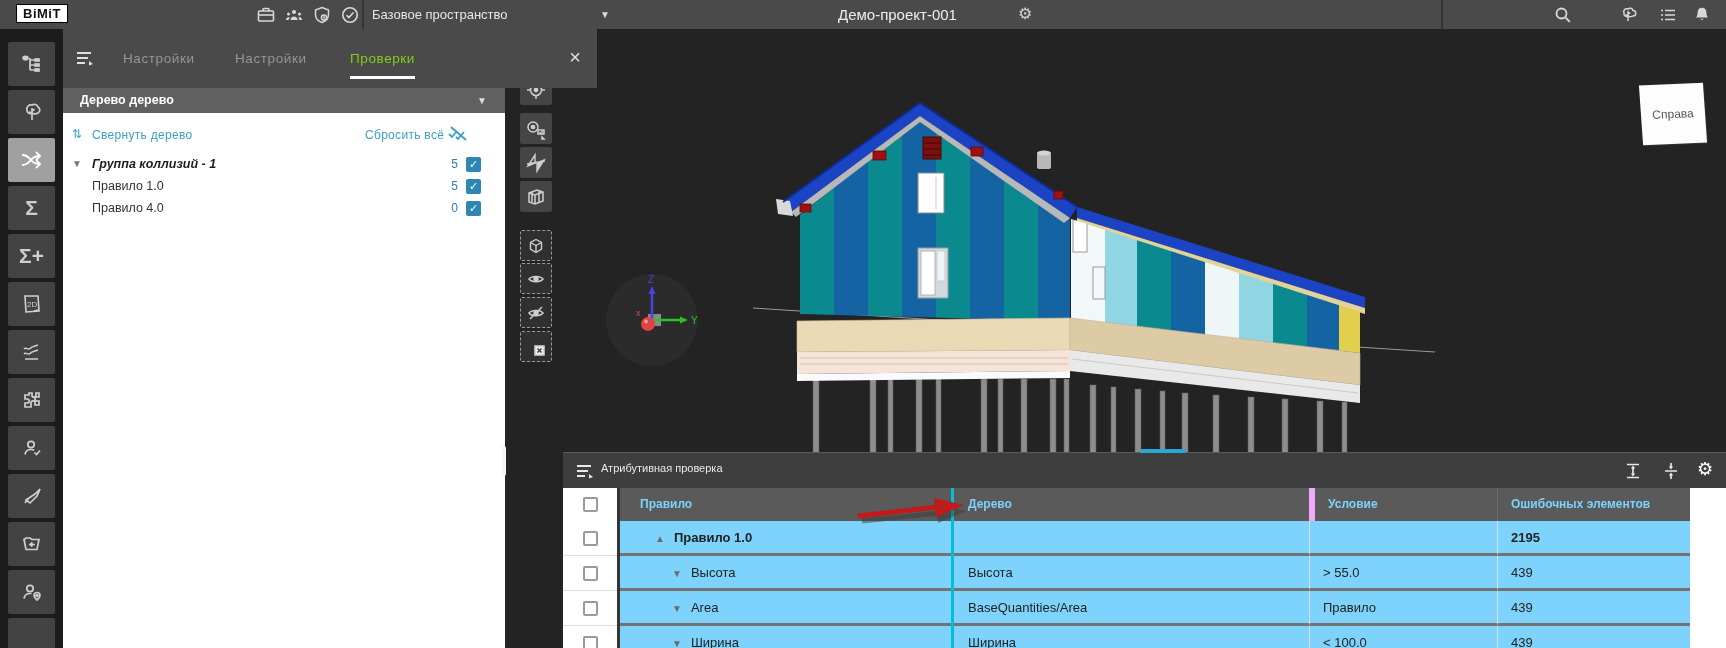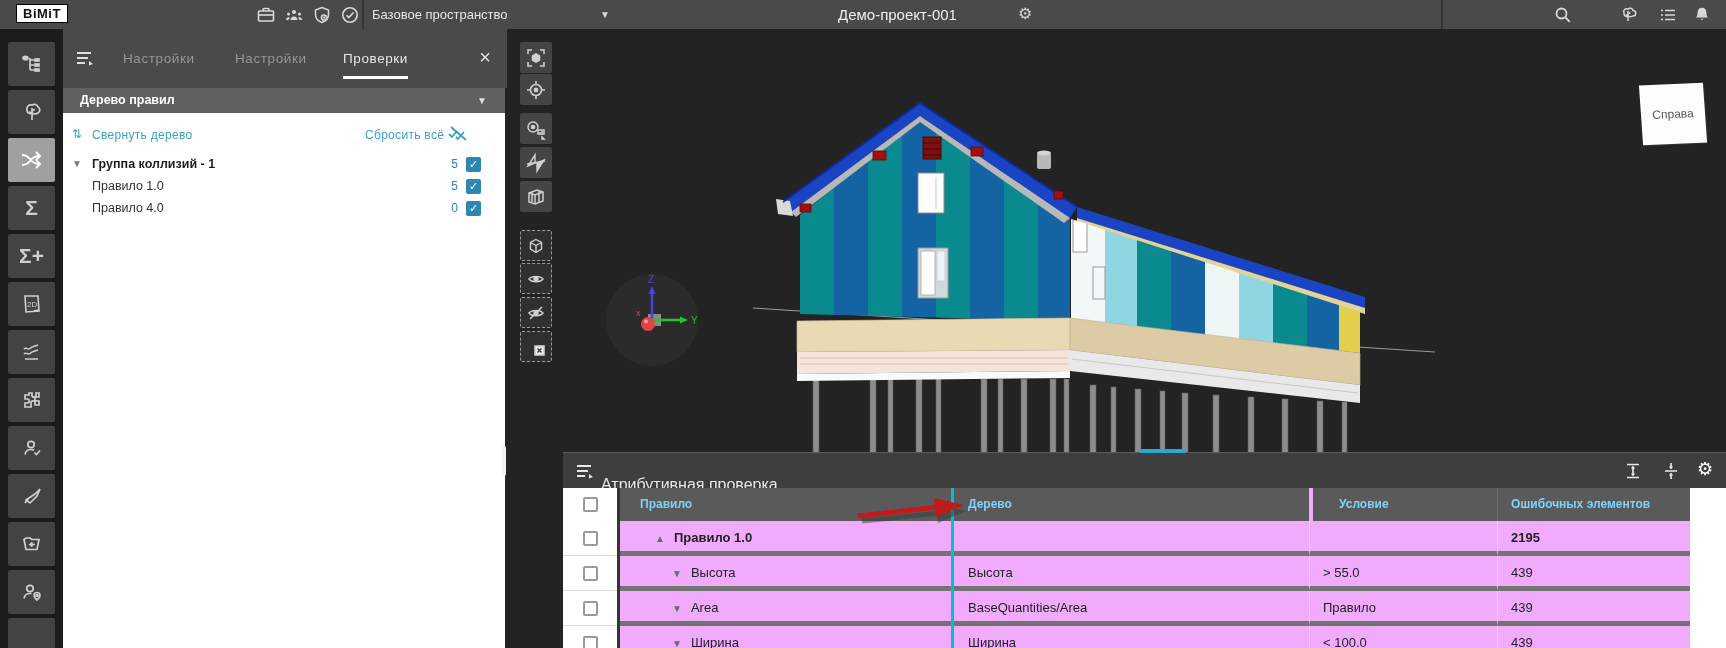--- a/index.html
+++ b/index.html
@@ -21,60 +21,60 @@
   
   .sidebar{left:0;top:29px;width:63px;height:619px;background:#1c1c1c;z-index:30;
            display:flex;flex-direction:column;align-items:center;padding-top:13px;gap:4px;}
   .sq-btn{width:47px;height:44px;background:#434343;border-radius:2px;flex:0 0 auto;
           display:flex;align-items:center;justify-content:center;color:#cfcfcf;}
   .sq-btn.active{background:#a0a0a0;color:#fff;}
   .sq-btn .glyph{font-size:21px;font-weight:bold;}
 
   
   .panel{left:63px;top:29px;width:442px;height:619px;background:#fff;z-index:20;}
-  .tabbar{left:0;top:0;width:444px;height:59px;background:#4a4a4b;}
+  .tabbar{left:0;top:0;width:534px;height:59px;background:#4a4a4b;}
   .tab{top:22px;font-size:13.5px;letter-spacing:.6px;color:#969696;padding-bottom:10px;}
-  .tab.active{color:#e5e5e5;border-bottom:3px solid #fff;}
+  .tab.active{color:#84cc16;border-bottom:3px solid #fff;margin-left:7px;}
   .close-x{right:16px;top:18px;color:#e0e0e0;font-size:20px;line-height:20px;}
   .tree-hdr{left:0;top:59px;width:442px;height:25px;background:#606060;color:#fff;
             font-size:12.5px;font-weight:bold;line-height:25px;padding-left:17px;}
   .tree-hdr .caret{position:absolute;right:18px;top:0;font-size:10px;font-weight:normal;color:#ddd;}
   .tree-body{left:0;top:84px;width:442px;height:535px;background:#fff;font-size:12.5px;}
   .link{color:#3ca0c2;font-size:12px;letter-spacing:.3px;}
   .tree-row{position:absolute;left:0;width:442px;height:22px;line-height:22px;color:#333;}
   .tree-row .lbl{position:absolute;left:29px;}
   .tree-row .cnt{position:absolute;left:375px;width:20px;text-align:right;color:#2f7cc4;font-size:12px;}
   .tree-row .car{position:absolute;left:9px;color:#777;font-size:10px;}
   .cb{position:absolute;left:403px;top:4px;width:15px;height:15px;background:#2e86b3;border-radius:2px;
       color:#fff;font-size:11px;line-height:15px;text-align:center;}
-  .bold{font-weight:bold;color:#1d1d1d;}
+  .bold{font-weight:bold;color:#1d1d1d;font-style:italic;}
 
   
   .viewport{left:505px;top:29px;width:1221px;height:619px;background:#232323;z-index:1;}
   .vt-btn{left:520px;width:32px;height:31px;background:#454545;border-radius:2px;z-index:10;
           display:flex;align-items:center;justify-content:center;color:#cfcfcf;}
   .vt-btn.dashed{background:#303030;border:1.5px dashed #9a9a9a;}
   .viewcube{left:1641px;top:84px;width:64px;height:60px;background:#fdfdfd;z-index:9;
             transform:rotate(-4deg) skewY(1.5deg);display:flex;align-items:center;justify-content:center;
             color:#555;font-size:12px;box-shadow:1px 1px 0 #9992;}
   .bluedash{left:1140px;top:449px;width:46px;height:4px;background:#2aa7d4;z-index:26;}
   .scrollpip{left:502px;top:446px;width:4px;height:30px;background:#f5f5f5;z-index:25;border-radius:2px;}
 
   
   .bpanel{left:563px;top:452px;width:1163px;height:196px;z-index:22;background:#3e3e3e;border-top:1px solid #5a5a5a;}
   .bp-head{left:0;top:0;width:1163px;height:35px;background:#3e3e3e;color:#e8e8e8;}
-  .bp-title{left:38px;top:23px;font-size:16px;}
+  .bp-title{left:38px;top:9px;font-size:11px;}
   .bp-ico{top:8px;width:20px;height:20px;color:#e8e8e8;}
   .tgrid{position:absolute;left:0;top:35px;width:1163px;display:grid;
          grid-template-columns:54px 3px 331px 3px 355px 188px 193px 36px;}
   .hrow{height:33px;}
   .hrow .hcell{background:#5a5a5b;color:#7dd3fc;font-size:12px;font-weight:bold;line-height:33px;}
   .hrow .cbcell{background:#fff;}
   .drow{height:35px;}
-  .drow .cell{background:#f0abfc;border-bottom:5px solid #737373;font-size:13px;color:#222;line-height:34px;
+  .drow .cell{background:#7dd3fc;border-bottom:3px solid #737373;font-size:13px;color:#222;line-height:34px;
               white-space:nowrap;overflow:hidden;}
   .gapcol{background:#353535;}
   .cyancol{background:#00bfd6;}
   .whitecol{background:#fff;}
   .cbcell{display:flex;align-items:center;justify-content:center;background:#fff;border-bottom:1px solid #dcdcdc;}
   .cb-empty{width:15px;height:15px;border:2px solid #9a9a9a;border-radius:2px;background:#fff;}
   .tcar{color:#6b6b6b;font-size:10px;margin-right:9px;}
   .arrow-svg{left:840px;top:492px;z-index:28;}
 
   svg{display:block;}
@@ -267,21 +267,21 @@
             <path fill="currentColor" d="m14 12 4 3-4 1.5z"></path>
           </svg>
       </div>
       <div class="abs tab" style="left:60px">Настройки</div>
       <div class="abs tab" style="left:172px">Настройки</div>
       <div class="abs tab active" style="left:280px">Проверки</div>
       <div class="abs close-x">×</div>
     </div>
 
     <div class="abs tree-hdr">
-      <span>Дерево правил</span>
+      <span>Дерево дерево</span>
       <span class="caret">▼</span>
     </div>
 
     <div class="abs tree-body">
       <div class="abs" style="left:9px;top:14px;color:#3ca0c2;font-size:12px">⇅</div>
       <a class="abs link" style="left:29px;top:15px">Свернуть дерево</a>
       <a class="abs link" style="left:302px;top:15px">Сбросить всё</a>
       <div class="abs" style="left:384px;top:12px">
         <svg width="22" height="18" viewBox="0 0 22 18">
             <g fill="none" stroke="#3ca0c2" stroke-width="1.8">
@@ -541,21 +541,21 @@
     </div>
 
     <div class="tgrid hrow" style="top:35px">
       <div class="cbcell" style="border-bottom:none">
           <span class="cb-empty"></span>
         </div>
       <div class="gapcol"></div>
       <div class="hcell" style="padding-left:20px">Правило</div>
       <div class="cyancol"></div>
       <div class="hcell" style="padding-left:14px">Дерево</div>
-      <div class="hcell" style="padding-left:26px;border-left:4px solid #f0abfc">Условие</div>
+      <div class="hcell" style="padding-left:13px;border-left:6px solid #f0abfc">Условие</div>
       <div class="hcell" style="padding-left:13px;border-left:1px solid #6a6a6a">Ошибочных элементов</div>
       <div class="whitecol"></div>
     </div>
 
     <div class="tgrid drow" style="top:68px">
       <div class="cbcell">
           <span class="cb-empty"></span>
         </div>
       <div class="gapcol"></div>
       <div class="cell" style="padding-left:35px"><span class="tcar">▲</span><b>Правило 1.0</b></div>

